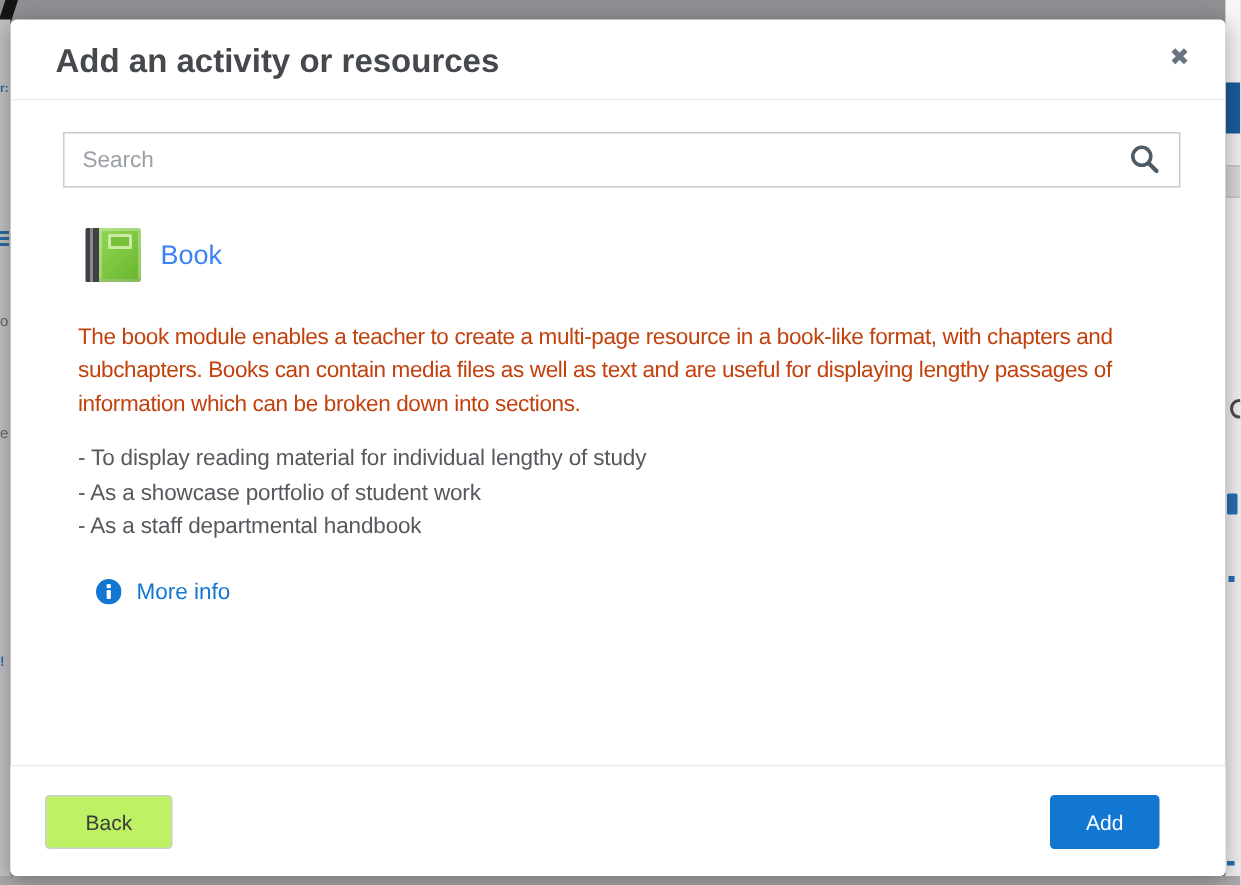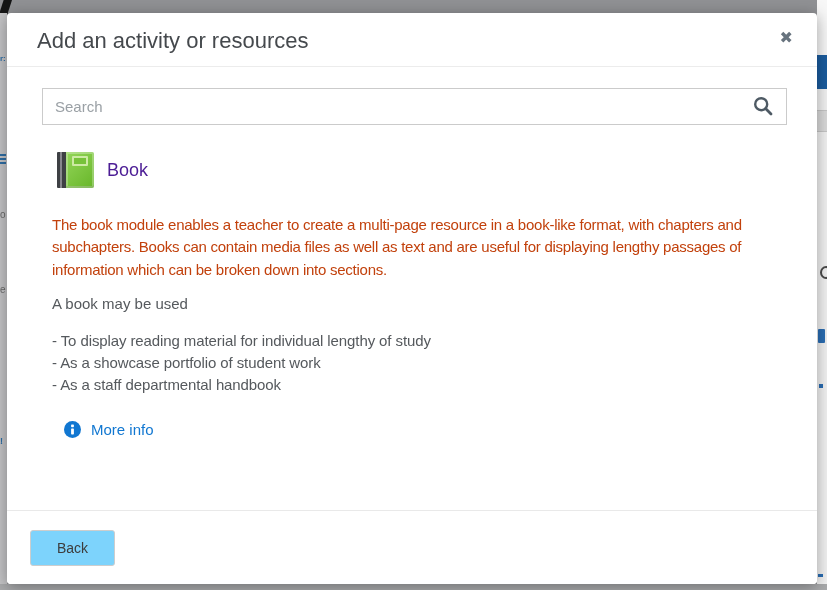--- a/index.html
+++ b/index.html
@@ -32,21 +32,21 @@
   .bg-bottom { position:absolute; left:0; top:584px; width:827px; height:6px; background:#a9aaac; z-index:1; }
 
   
   .modal {
     position:absolute; left:7px; top:13px; width:810px; height:571px;
     background:#fff; border-radius:4px; z-index:5;
     box-shadow:0 3px 16px rgba(0,0,0,0.35);
     display:flex; flex-direction:column;
   }
   .modal-header { position:relative; padding:15px 30px 12px 30px; border-bottom:1px solid #ececec; border-radius:4px 4px 0 0; }
-  .modal-title { font-size:22px; font-weight:400; color:#45494d; line-height:26px; }
+  .modal-title { font-size:22px; font-weight:700; color:#45494d; line-height:26px; }
   .close-btn { position:absolute; right:18px; top:13px; background:none; border:none; cursor:pointer; padding:4px 6px; }
   .close-x { font-family:"DejaVu Sans", sans-serif; font-size:16px; font-weight:700; color:#67737e; line-height:1; }
 
   .modal-body { flex:1; padding:21px 30px 0 35px; overflow:hidden; }
 
   .search-wrap { position:relative; }
   .search-input { width:100%; height:37px; border:1px solid #cbcbcb; border-radius:0;
     padding:0 44px 0 12px; font-size:15px; color:#ef4444; outline:none;
     font-family:"Liberation Sans", sans-serif; }
   .search-input::placeholder { color:#9aa0a5; opacity:1; }
@@ -54,35 +54,35 @@
 
   .module-header { display:flex; align-items:center; margin:27px 0 0 15px; }
   .book-icon { position:relative; width:37px; height:36px; margin-right:13px; }
   .book-spine { position:absolute; left:0; top:0; width:9px; height:36px; background:#3e4044; border-radius:1px 0 0 1px; }
   .book-spine::after { content:''; position:absolute; left:3px; top:0; width:2px; height:36px; background:#87878c; }
   .book-cover { position:absolute; left:9px; top:0; right:0; bottom:0;
     background:linear-gradient(135deg,#94d659,#67b629); border-radius:0 2px 2px 0;
     box-shadow:inset 0 0 0 2px rgba(255,255,255,0.28), inset 0 -2px 0 rgba(0,0,0,0.12); }
   .book-label { position:absolute; left:6px; top:4px; width:16px; height:10px;
     background:#77c23a; border:2px solid #cdeaa4; border-radius:1px; }
-  .module-name { font-size:18px; color:#4c1d95; }
+  .module-name { font-size:18px; color:#3b82f6; }
 
   .desc { margin:26px 0 0 10px; max-width:745px; font-size:15px; line-height:22.4px;
     color:#c2410c; letter-spacing:-0.25px; }
   .intro { margin:12px 0 0 10px; font-size:15px; line-height:22.4px; color:#55595d; }
   .usage-list { margin:14px 0 0 10px; font-size:15px; line-height:22.4px; color:#55595d; letter-spacing:-0.1px; }
   .more-info { display:inline-flex; align-items:center; gap:10px; margin:24px 0 0 22px;
     color:#1177d1; font-size:15px; text-decoration:none; cursor:pointer; }
 
   .modal-footer { display:flex; align-items:center; height:74px; flex:none;
     border-top:1px solid #e9e9e9; padding:0 30px 0 23px; background:#fff; border-radius:0 0 4px 4px; }
   .spacer { flex:1; }
   .btn { height:36px; border-radius:3px; font-size:14px; cursor:pointer;
     font-family:"Liberation Sans", sans-serif; }
-  .btn-light { background:#7dd3fc; border:1px solid #cdcdcd; color:#3d3d3d; padding:0 26px; }
+  .btn-light { background:#bef264; border:1px solid #cdcdcd; color:#3d3d3d; padding:0 26px; }
   .btn-primary { background:#1177d1; border:1px solid #1177d1; color:#ffffff; padding:0 23px; margin-right:14px; }
 </style>
 </head>
 <body>
 
 <div class="screen">
 
   <div class="bg-logo-mark"></div>
   <div class="bg-left">
     <div class="frag frag-blue" style="top:41px; font-size:8px;">r:</div>
@@ -130,21 +130,20 @@
           <div class="book-spine"></div>
           <div class="book-cover">
             <div class="book-label"></div>
           </div>
         </div>
         <span class="module-name">Book</span>
       </div>
 
       <p class="desc">The book module enables a teacher to create a multi-page resource in a book-like format, with chapters and subchapters. Books can contain media files as well as text and are useful for displaying lengthy passages of information which can be broken down into sections.</p>
 
-      <p class="intro">A book may be used</p>
 
       <div class="usage-list">
         <div>- To display reading material for individual lengthy of study</div>
         <div>- As a showcase portfolio of student work</div>
         <div>- As a staff departmental handbook</div>
       </div>
 
       <a class="more-info">
         <svg width="17" height="17" viewBox="0 0 17 17">
           <circle cx="8.5" cy="8.5" r="8.5" fill="#1177d1"></circle>
@@ -152,16 +151,17 @@
           <rect x="7.1" y="7.4" width="2.8" height="6" rx="0.7" fill="#ffffff"></rect>
         </svg>
         <span>More info</span>
       </a>
 
     </div>
 
     <div class="modal-footer">
       <button class="btn btn-light">Back</button>
       <div class="spacer"></div>
+      <button class="btn btn-primary">Add</button>
     </div>
 
   </div>
 </div>
 
 </body></html>

